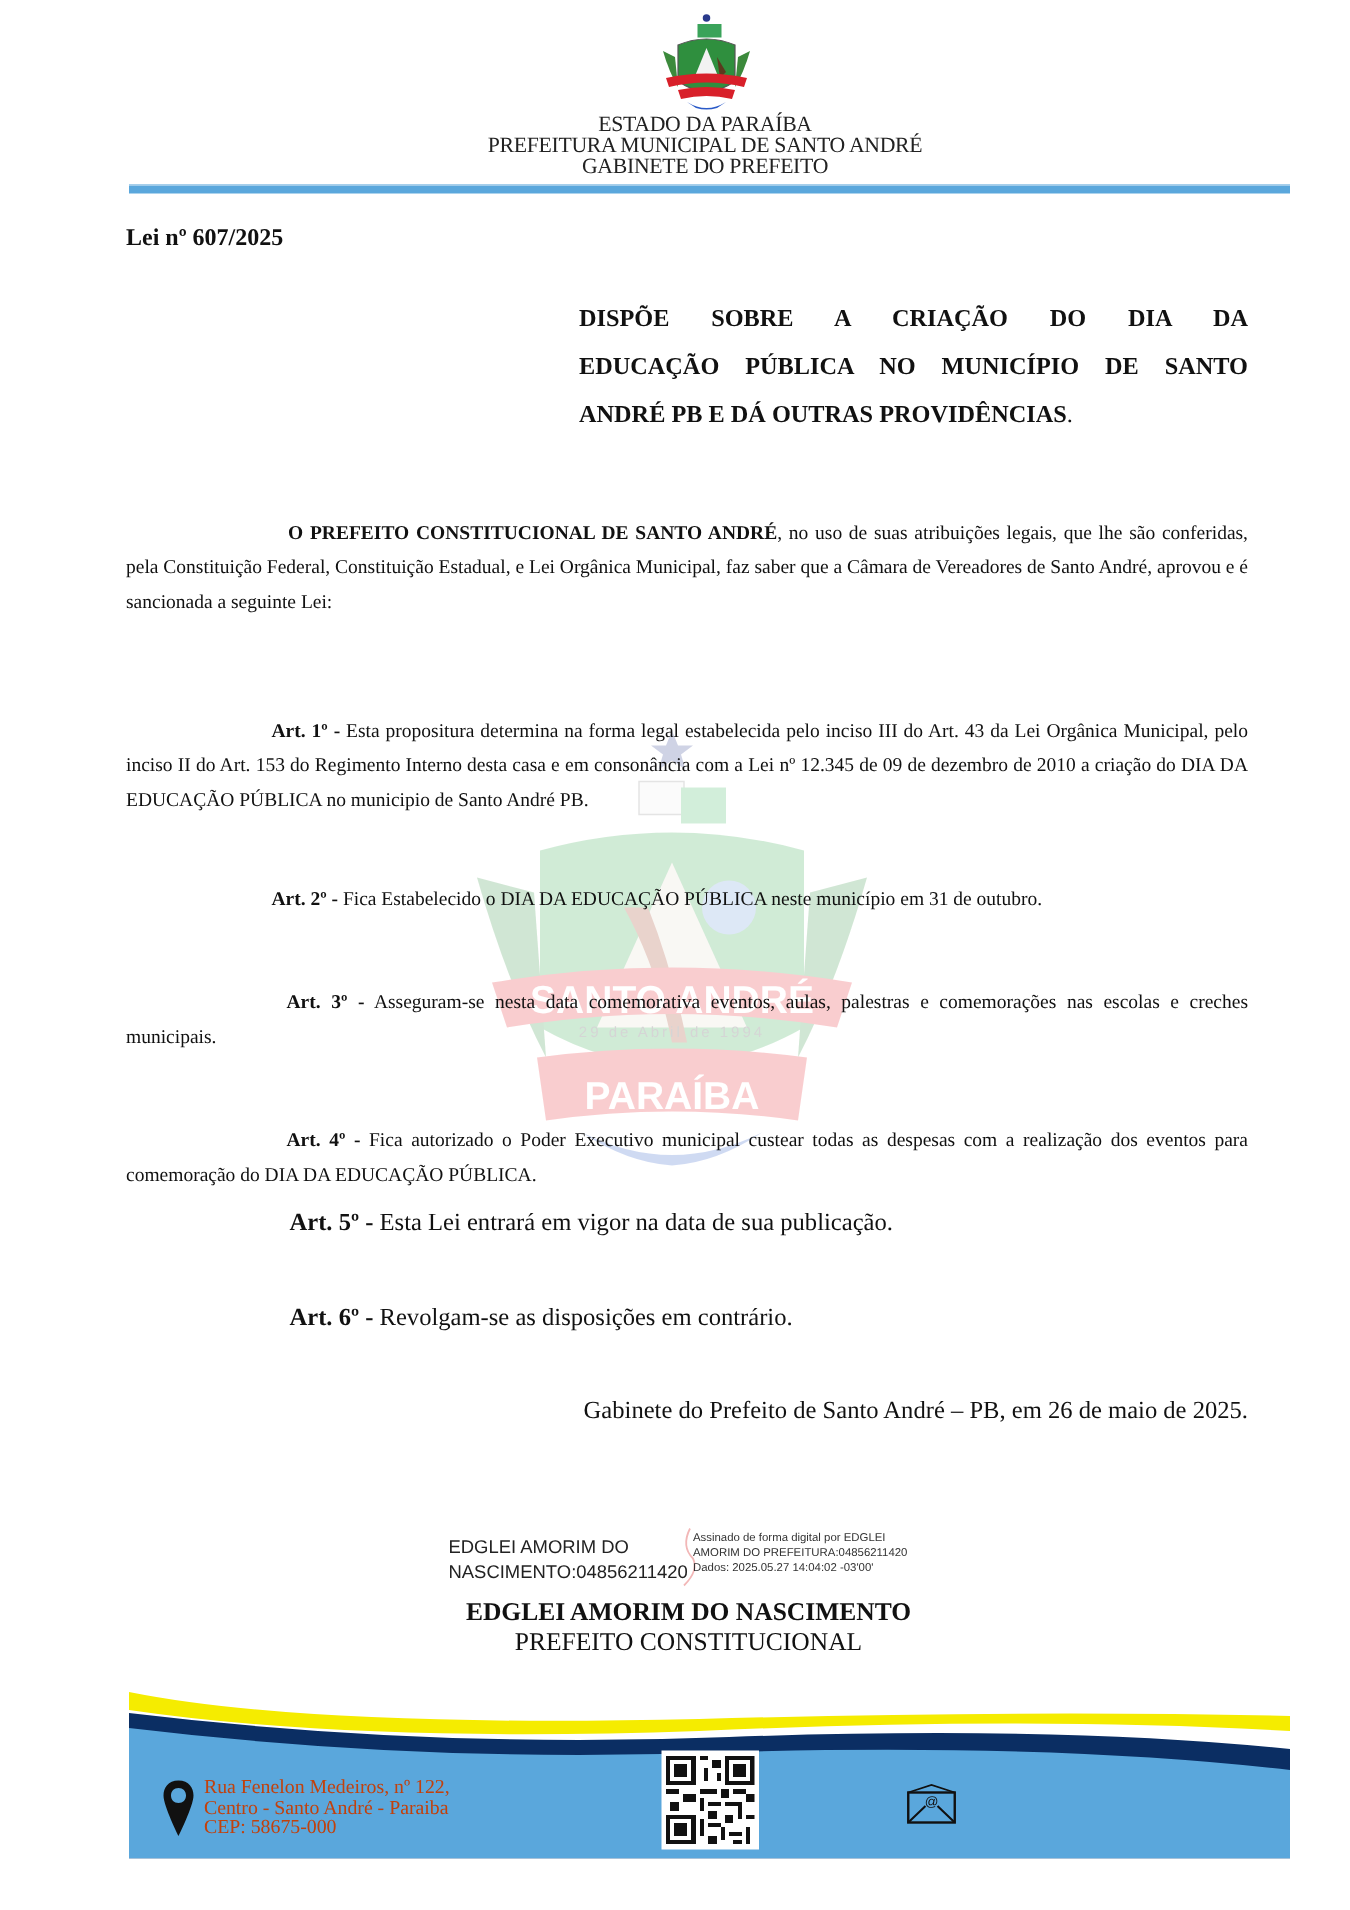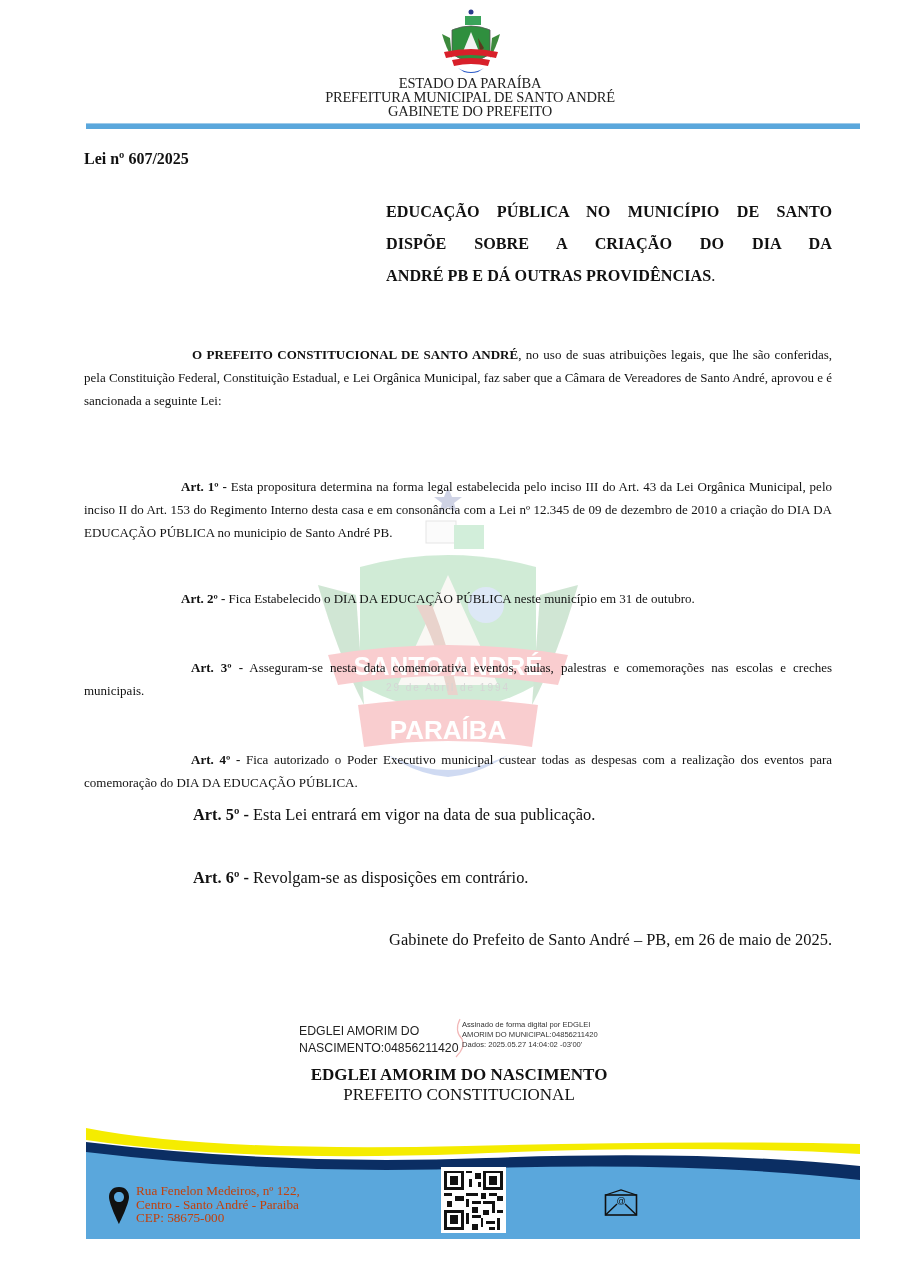--- a/index.html
+++ b/index.html
@@ -79,22 +79,22 @@
   <text x="140" y="190" text-anchor="middle" font-family="Liberation Sans, sans-serif" font-weight="bold" font-size="26" fill="#fff">SANTO ANDRÉ</text>
   <text x="140" y="206" text-anchor="middle" font-family="Liberation Sans, sans-serif" font-size="10" fill="#444" letter-spacing="2">29 de Abril de 1994</text>
   <path d="M50 220 Q140 208 230 220 L224 262 Q140 250 56 262 Z" fill="#e8202a"></path>
   <text x="140" y="254" text-anchor="middle" font-family="Liberation Sans, sans-serif" font-weight="bold" font-size="26" fill="#fff">PARAÍBA</text>
   <path d="M80 270 Q140 300 200 270 Q170 290 140 292 Q110 290 80 270 Z" fill="#2a5ac8"></path>
 </svg>
 
 <div class="law-number">Lei nº 607/2025</div>
 
 <div class="ementa">
+  <span class="line1">DISPÕE SOBRE A CRIAÇÃO DO DIA DA</span>
   <span class="line1">EDUCAÇÃO PÚBLICA NO MUNICÍPIO DE SANTO</span>
-  <span class="line1">DISPÕE SOBRE A CRIAÇÃO DO DIA DA</span>
   <span>ANDRÉ PB E DÁ OUTRAS PROVIDÊNCIAS</span><span style="font-weight:normal">.</span>
 </div>
 
 <div class="para indent-1" style="top:343px;">
   <span class="bold">O PREFEITO CONSTITUCIONAL DE SANTO ANDRÉ</span><span>, no uso de suas atribuições legais, que lhe são conferidas, pela Constituição Federal, Constituição Estadual, e Lei Orgânica Municipal, faz saber que a Câmara de Vereadores de Santo André, aprovou e é sancionada a seguinte Lei:</span>
 </div>
 
 <div class="para indent-2" style="top:475px;">
   <span class="bold">Art. 1º -</span><span> Esta propositura determina na forma legal estabelecida pelo inciso III do Art. 43 da Lei Orgânica Municipal, pelo inciso II do Art. 153 do Regimento Interno desta casa e em consonância com a Lei nº 12.345 de 09 de dezembro de 2010 a criação do DIA DA EDUCAÇÃO PÚBLICA no municipio de Santo André PB.</span>
 </div>
@@ -118,21 +118,21 @@
 
 <div class="sig-name">
   <div>EDGLEI AMORIM DO</div>
   <div>NASCIMENTO:04856211420</div>
 </div>
 <svg class="sig-mark" viewBox="0 0 16 42">
   <path d="M8 2 Q2 14 10 22 Q14 30 4 40" fill="none" stroke="#f2b7b7" stroke-width="1.2"></path>
 </svg>
 <div class="sig-stamp">
   <div>Assinado de forma digital por EDGLEI</div>
-  <div>AMORIM DO MUNICIPAL:04856211420</div>
+  <div>AMORIM DO PREFEITURA:04856211420</div>
   <div>Dados: 2025.05.27 14:04:02 -03'00'</div>
 </div>
 <div class="signer signer-name">EDGLEI AMORIM DO NASCIMENTO</div>
 <div class="signer signer-role">PREFEITO CONSTITUCIONAL</div>
 
 <div class="footer">
   <svg class="bg" width="774" height="117" viewBox="0 0 774 117">
     <path d="M0 6 Q120 30 380 24 Q600 18 774 22 L774 32 Q600 22 380 32 Q150 40 0 18 Z" fill="#f5ec00"></path>
     <path d="M0 20 Q200 44 400 36 Q620 28 774 44 L774 117 L0 117 Z" fill="#0b2e63"></path>
     <path d="M0 30 Q200 54 400 46 Q620 40 774 58 L774 117 L0 117 Z" fill="#5aa7dc"></path>

